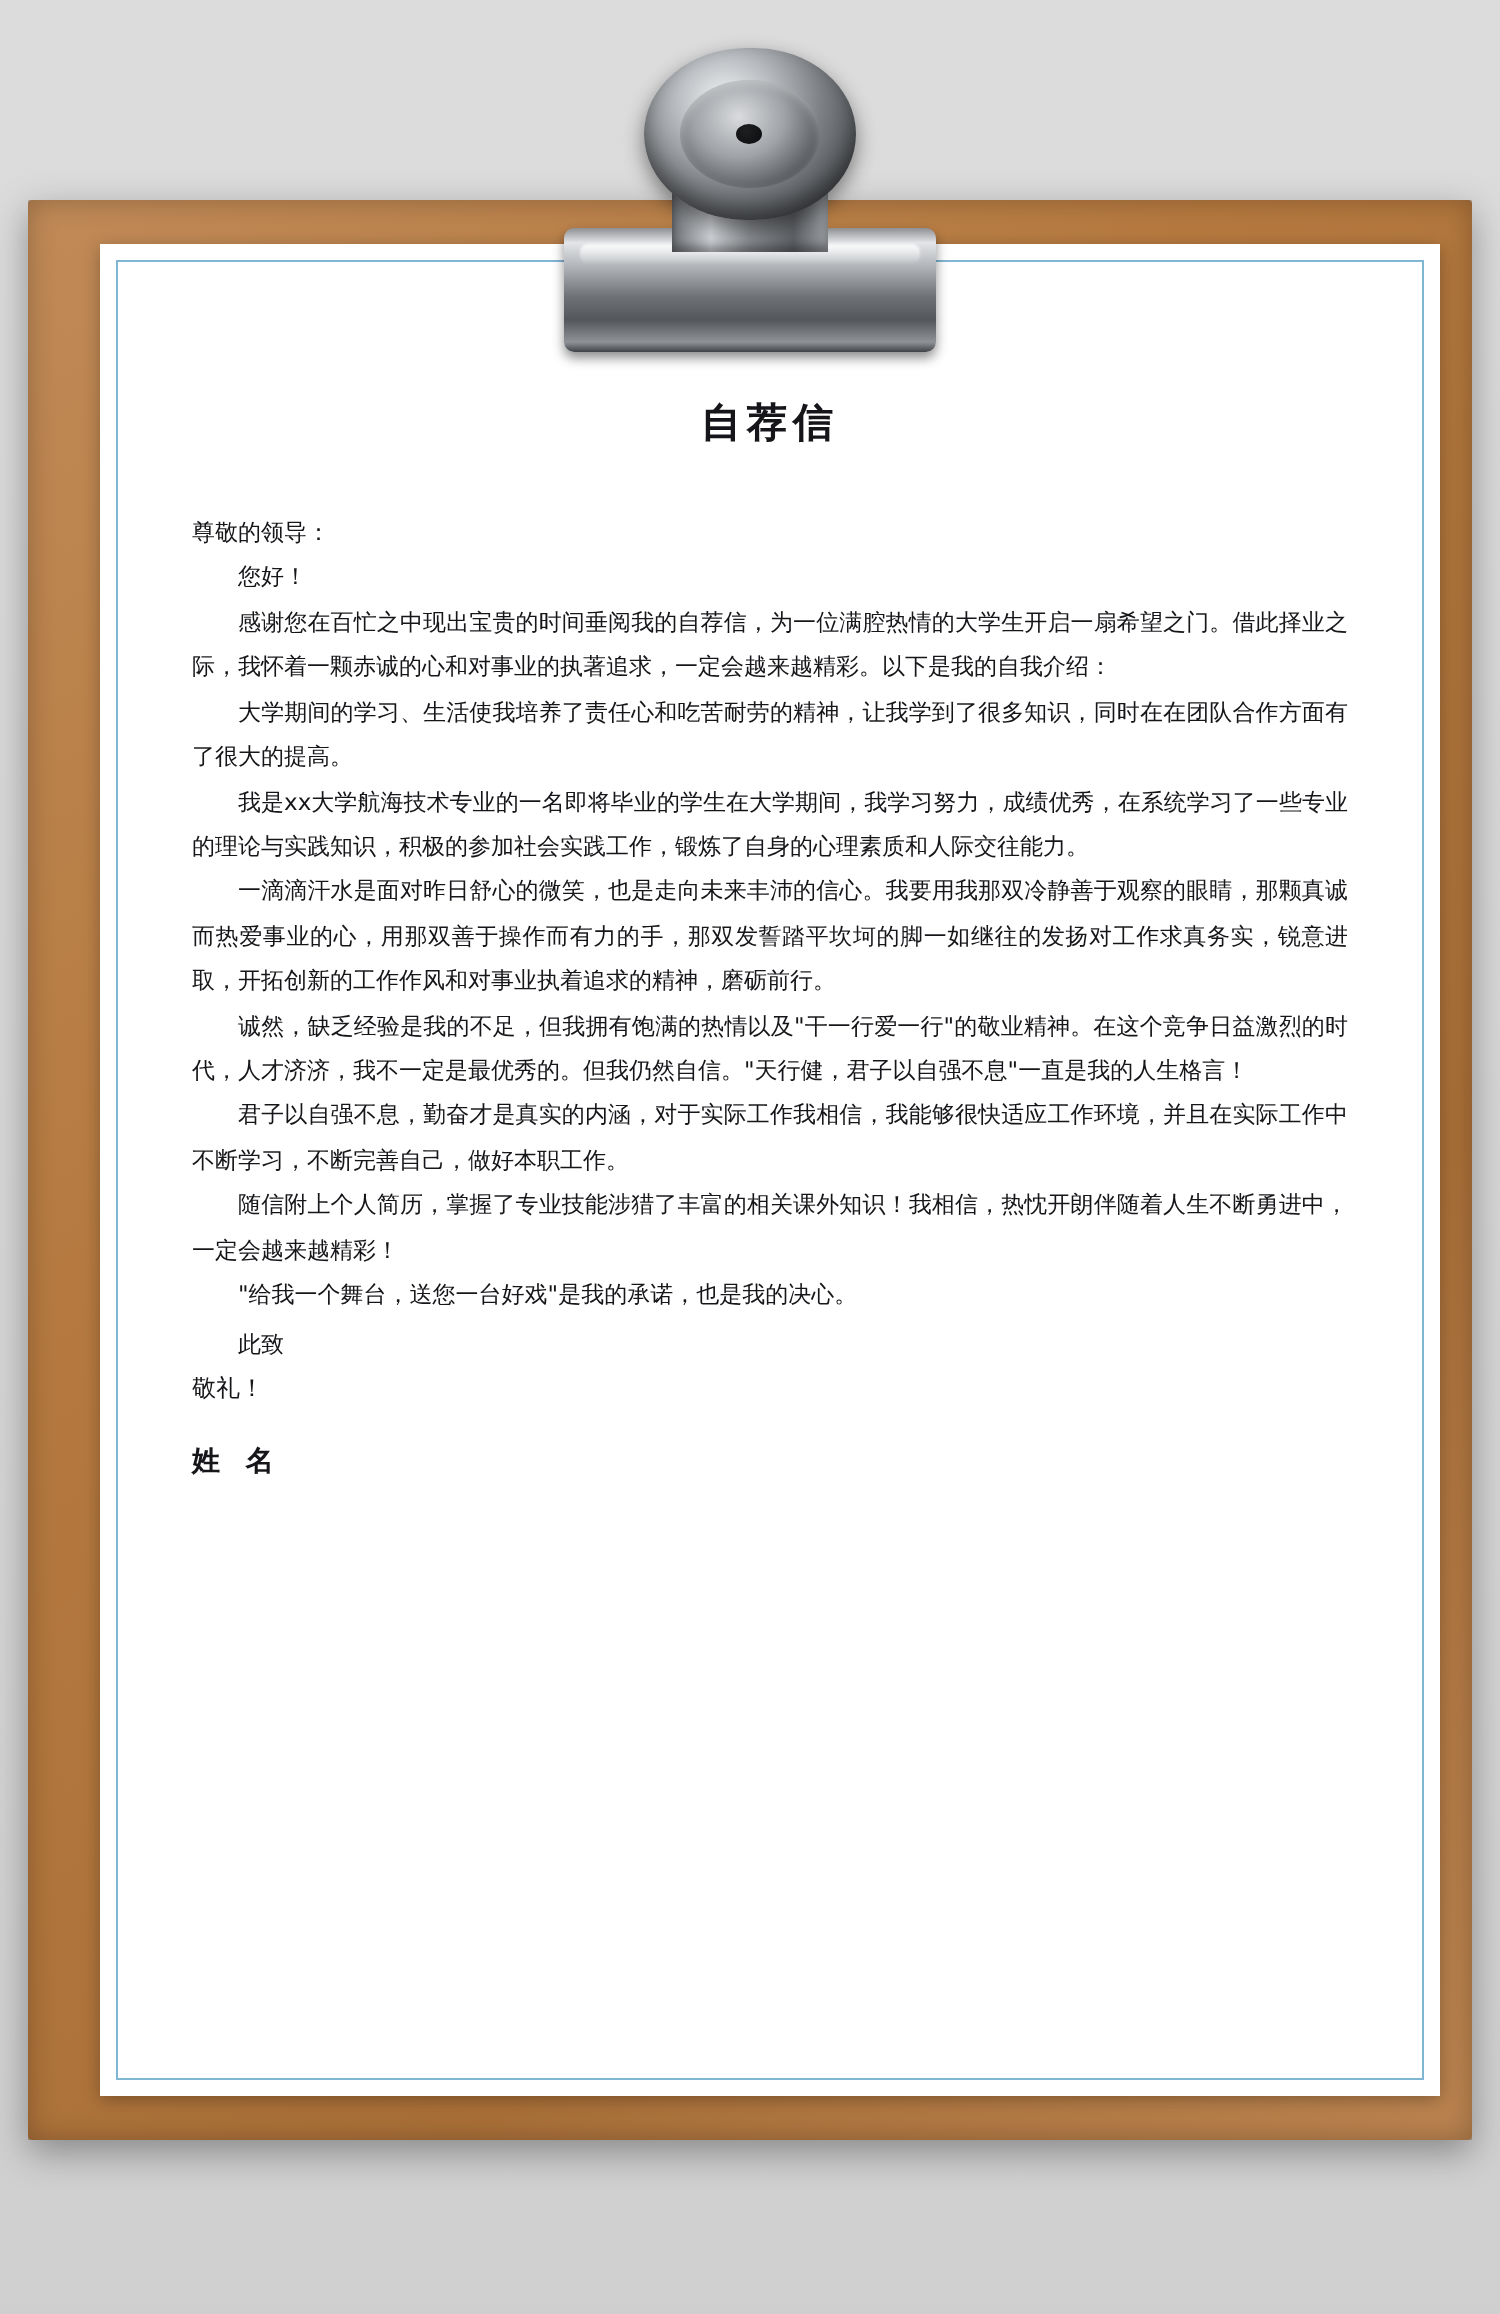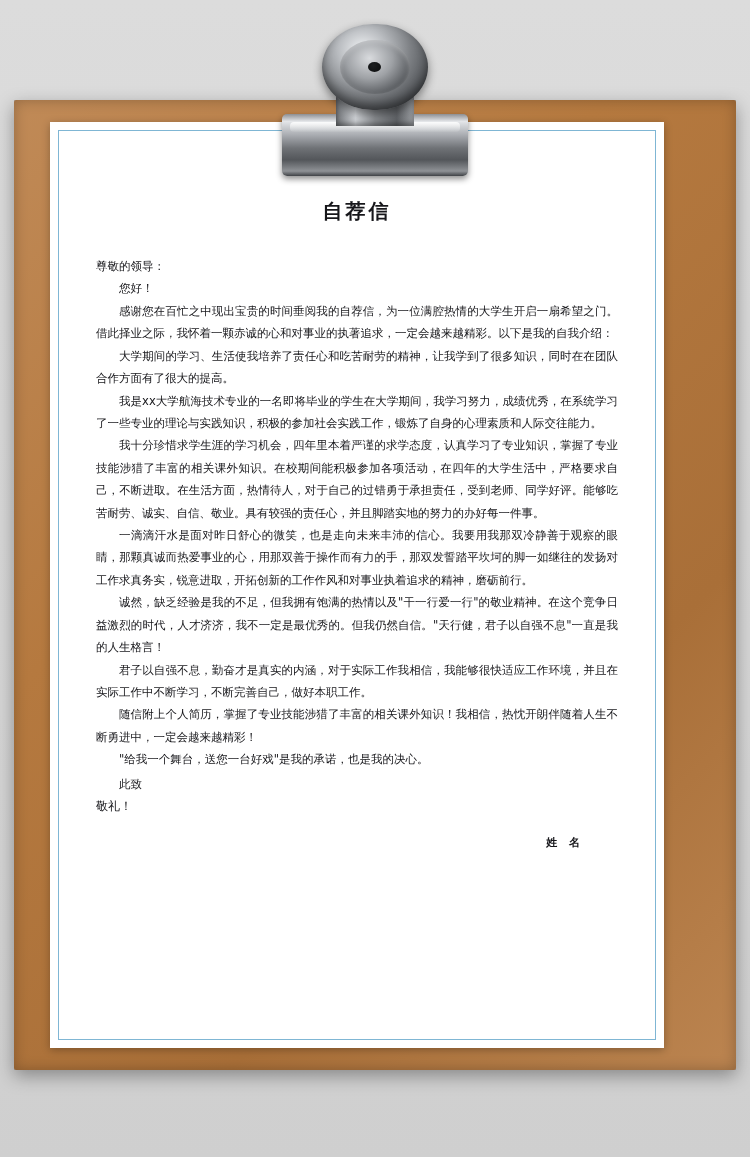--- a/index.html
+++ b/index.html
@@ -36,21 +36,21 @@
     inset: 0;
     box-shadow: inset 0 0 14px rgba(0,0,0,0.25);
     pointer-events: none;
   }
 
   
   #paper {
     position: absolute;
     left: 36px;
     top: 22px;
-    width: 614px;
+    width: 670px;
     height: 926px;
     background: #ffffff;
     box-shadow: 0 2px 8px rgba(0,0,0,0.28);
   }
 
   
   #page-border {
     position: absolute;
     left: 8px;
     top: 8px;
@@ -100,23 +100,22 @@
     margin: 0;
     text-indent: 0;
   }
 
   #closing-block {
     margin-top: 2px;
   }
 
   #signature {
     margin-top: 16px;
-    text-align: right;
     padding-right: 34px;
-    font-size: 11px;
+    font-size: 14px;
     font-weight: bold;
     letter-spacing: 4px;
   }
 
   
   #clip {
     position: absolute;
     left: 50%;
     transform: translateX(-50%);
     top: 18px;
@@ -208,21 +207,20 @@
       <div id="doc">
 
         <div id="doc-title">自荐信</div>
 
         <p class="salutation">尊敬的领导：</p>
         <p class="para">您好！</p>
 
         <p class="para">感谢您在百忙之中现出宝贵的时间垂阅我的自荐信，为一位满腔热情的大学生开启一扇希望之门。借此择业之际，我怀着一颗赤诚的心和对事业的执著追求，一定会越来越精彩。以下是我的自我介绍：</p>
         <p class="para">大学期间的学习、生活使我培养了责任心和吃苦耐劳的精神，让我学到了很多知识，同时在在团队合作方面有了很大的提高。</p>
         <p class="para">我是xx大学航海技术专业的一名即将毕业的学生在大学期间，我学习努力，成绩优秀，在系统学习了一些专业的理论与实践知识，积极的参加社会实践工作，锻炼了自身的心理素质和人际交往能力。</p>
-        <p class="para">我十分珍惜求学生涯的学习机会，四年里本着严谨的求学态度，认真学习了专业知识，掌握了专业技能涉猎了丰富的相关课外知识。在校期间能积极参加各项活动，在四年的大学生活中，严格要求自己，不断进取。在生活方面，热情待人，对于自己的过错勇于承担责任，受到老师、同学好评。能够吃苦耐劳、诚实、自信、敬业。具有较强的责任心，并且脚踏实地的努力的办好每一件事。</p>
         <p class="para">一滴滴汗水是面对昨日舒心的微笑，也是走向未来丰沛的信心。我要用我那双冷静善于观察的眼睛，那颗真诚而热爱事业的心，用那双善于操作而有力的手，那双发誓踏平坎坷的脚一如继往的发扬对工作求真务实，锐意进取，开拓创新的工作作风和对事业执着追求的精神，磨砺前行。</p>
         <p class="para">诚然，缺乏经验是我的不足，但我拥有饱满的热情以及"干一行爱一行"的敬业精神。在这个竞争日益激烈的时代，人才济济，我不一定是最优秀的。但我仍然自信。"天行健，君子以自强不息"一直是我的人生格言！</p>
         <p class="para">君子以自强不息，勤奋才是真实的内涵，对于实际工作我相信，我能够很快适应工作环境，并且在实际工作中不断学习，不断完善自己，做好本职工作。</p>
         <p class="para">随信附上个人简历，掌握了专业技能涉猎了丰富的相关课外知识！我相信，热忱开朗伴随着人生不断勇进中，一定会越来越精彩！</p>
         <p class="para">"给我一个舞台，送您一台好戏"是我的承诺，也是我的决心。</p>
 
         <div id="closing-block">
           <p class="para">此致</p>
           <p class="para-noindent">敬礼！</p>
         </div>

